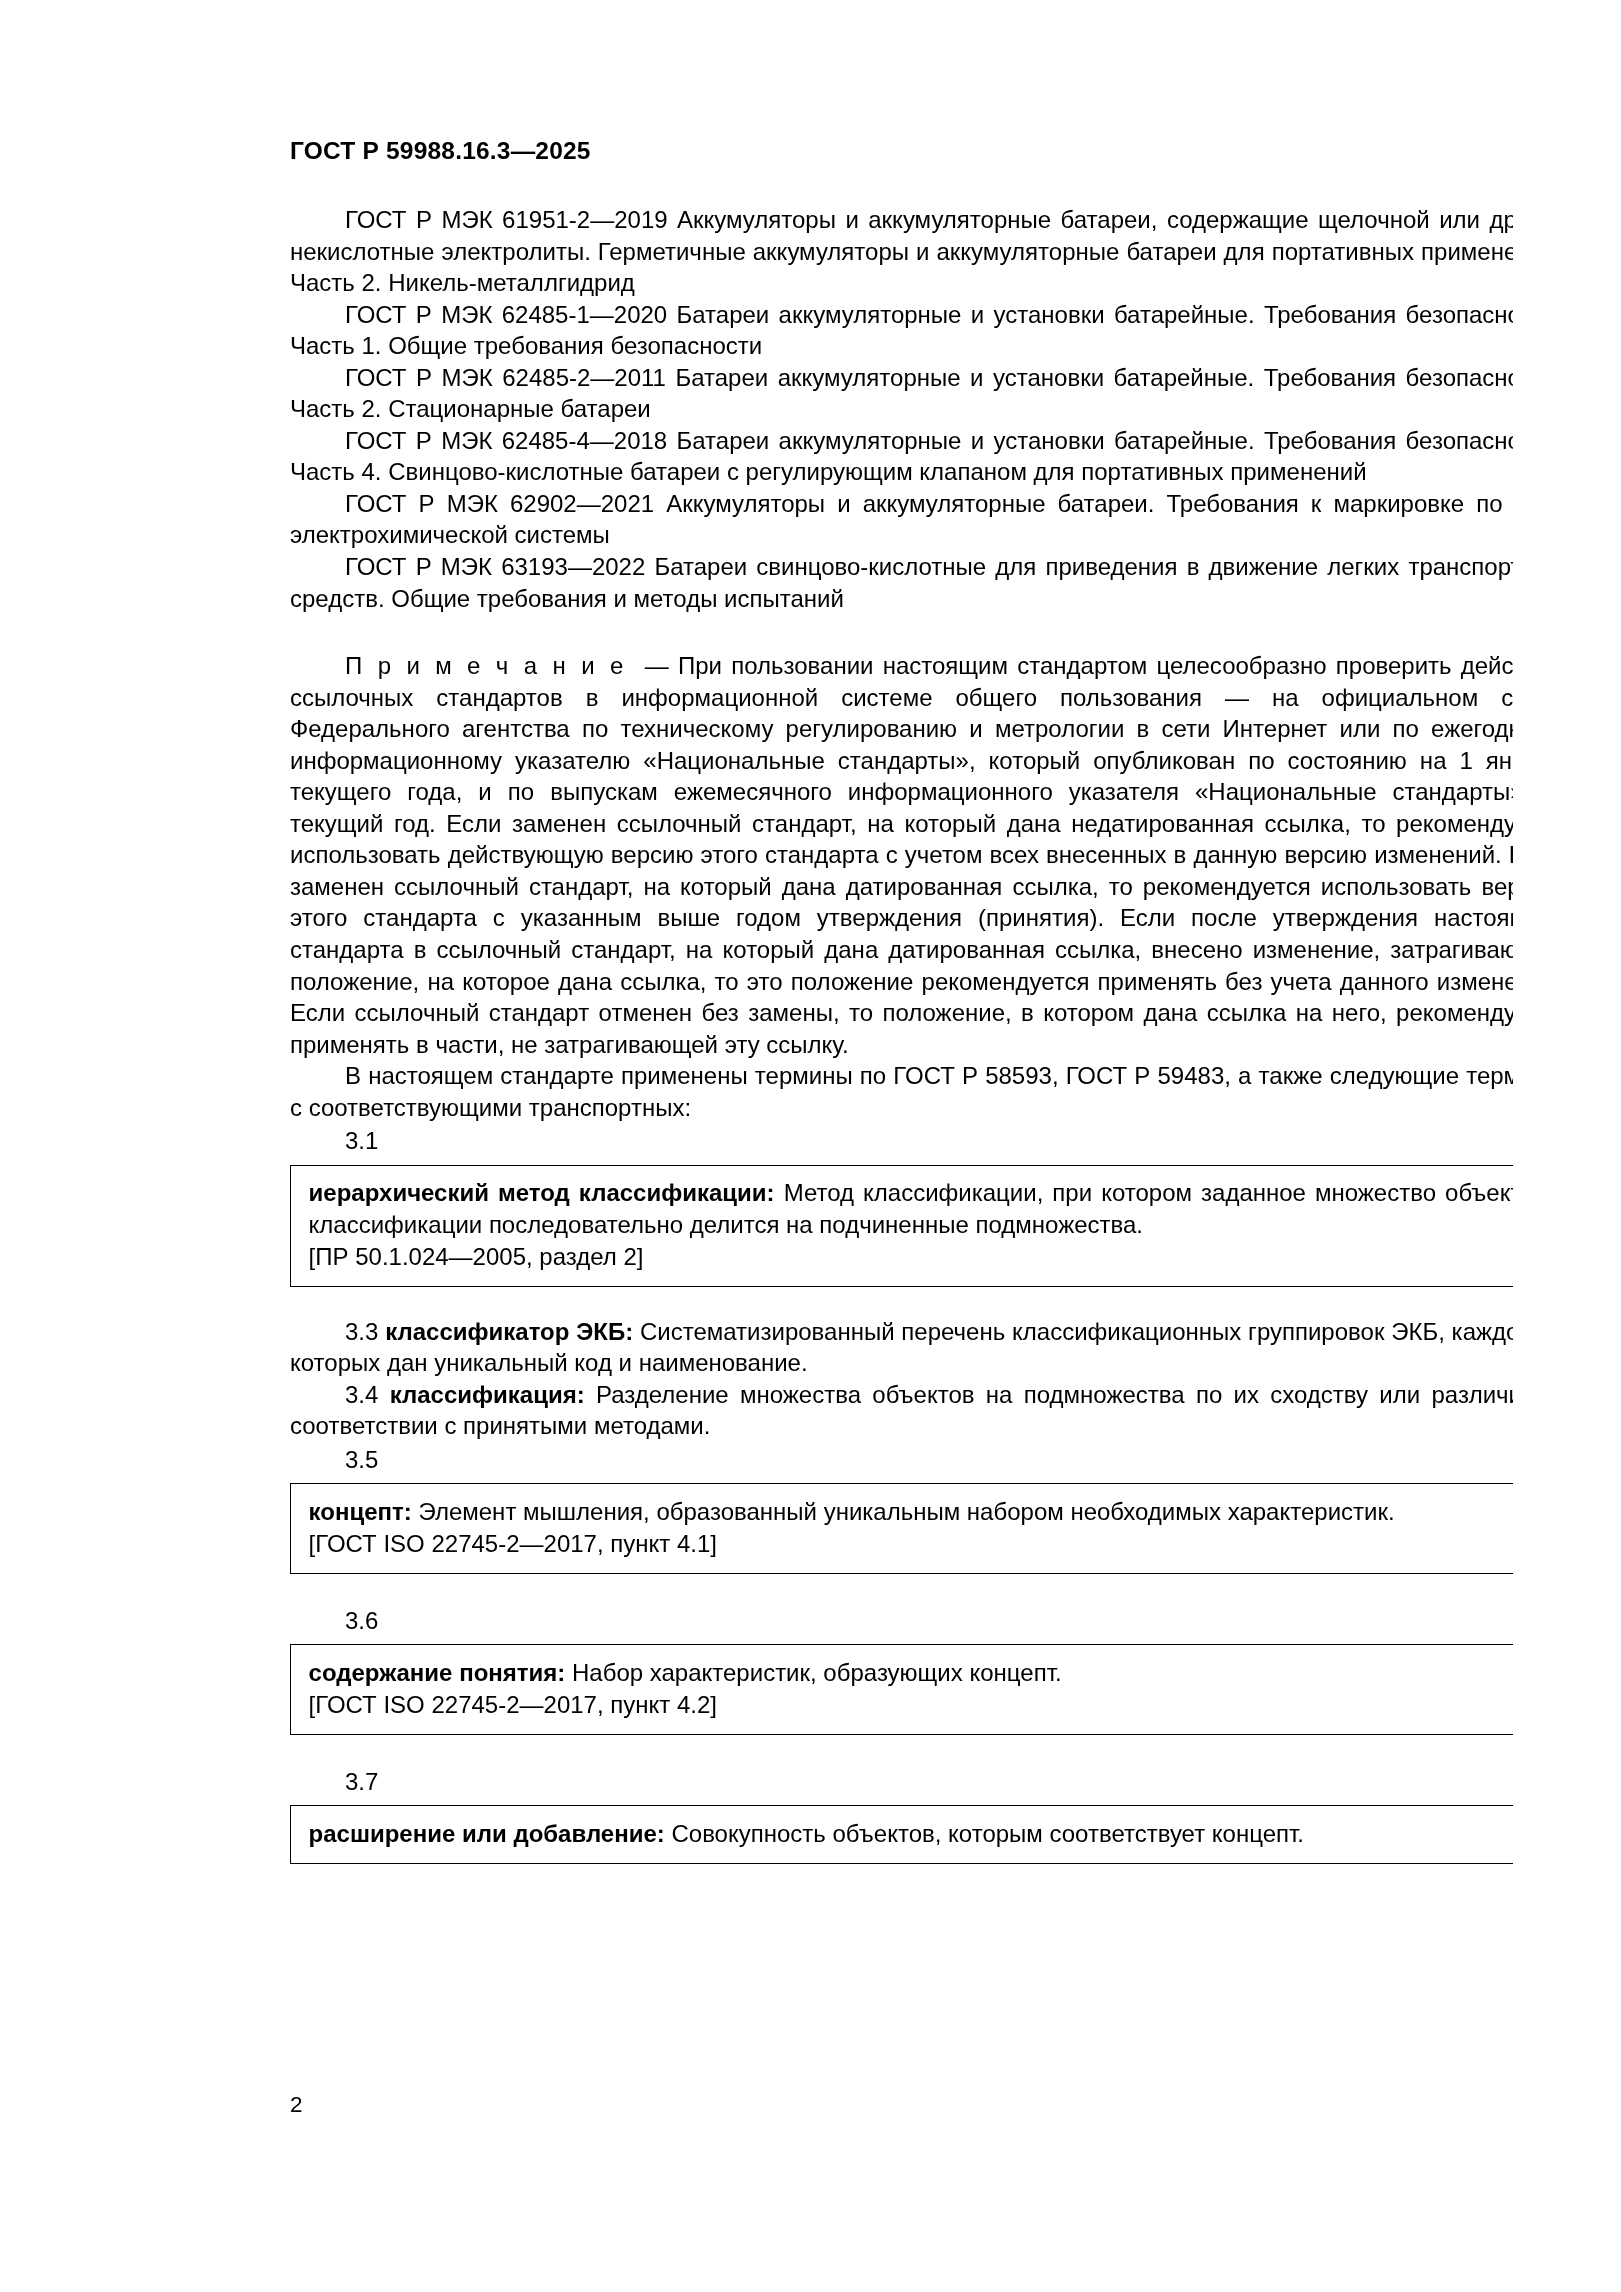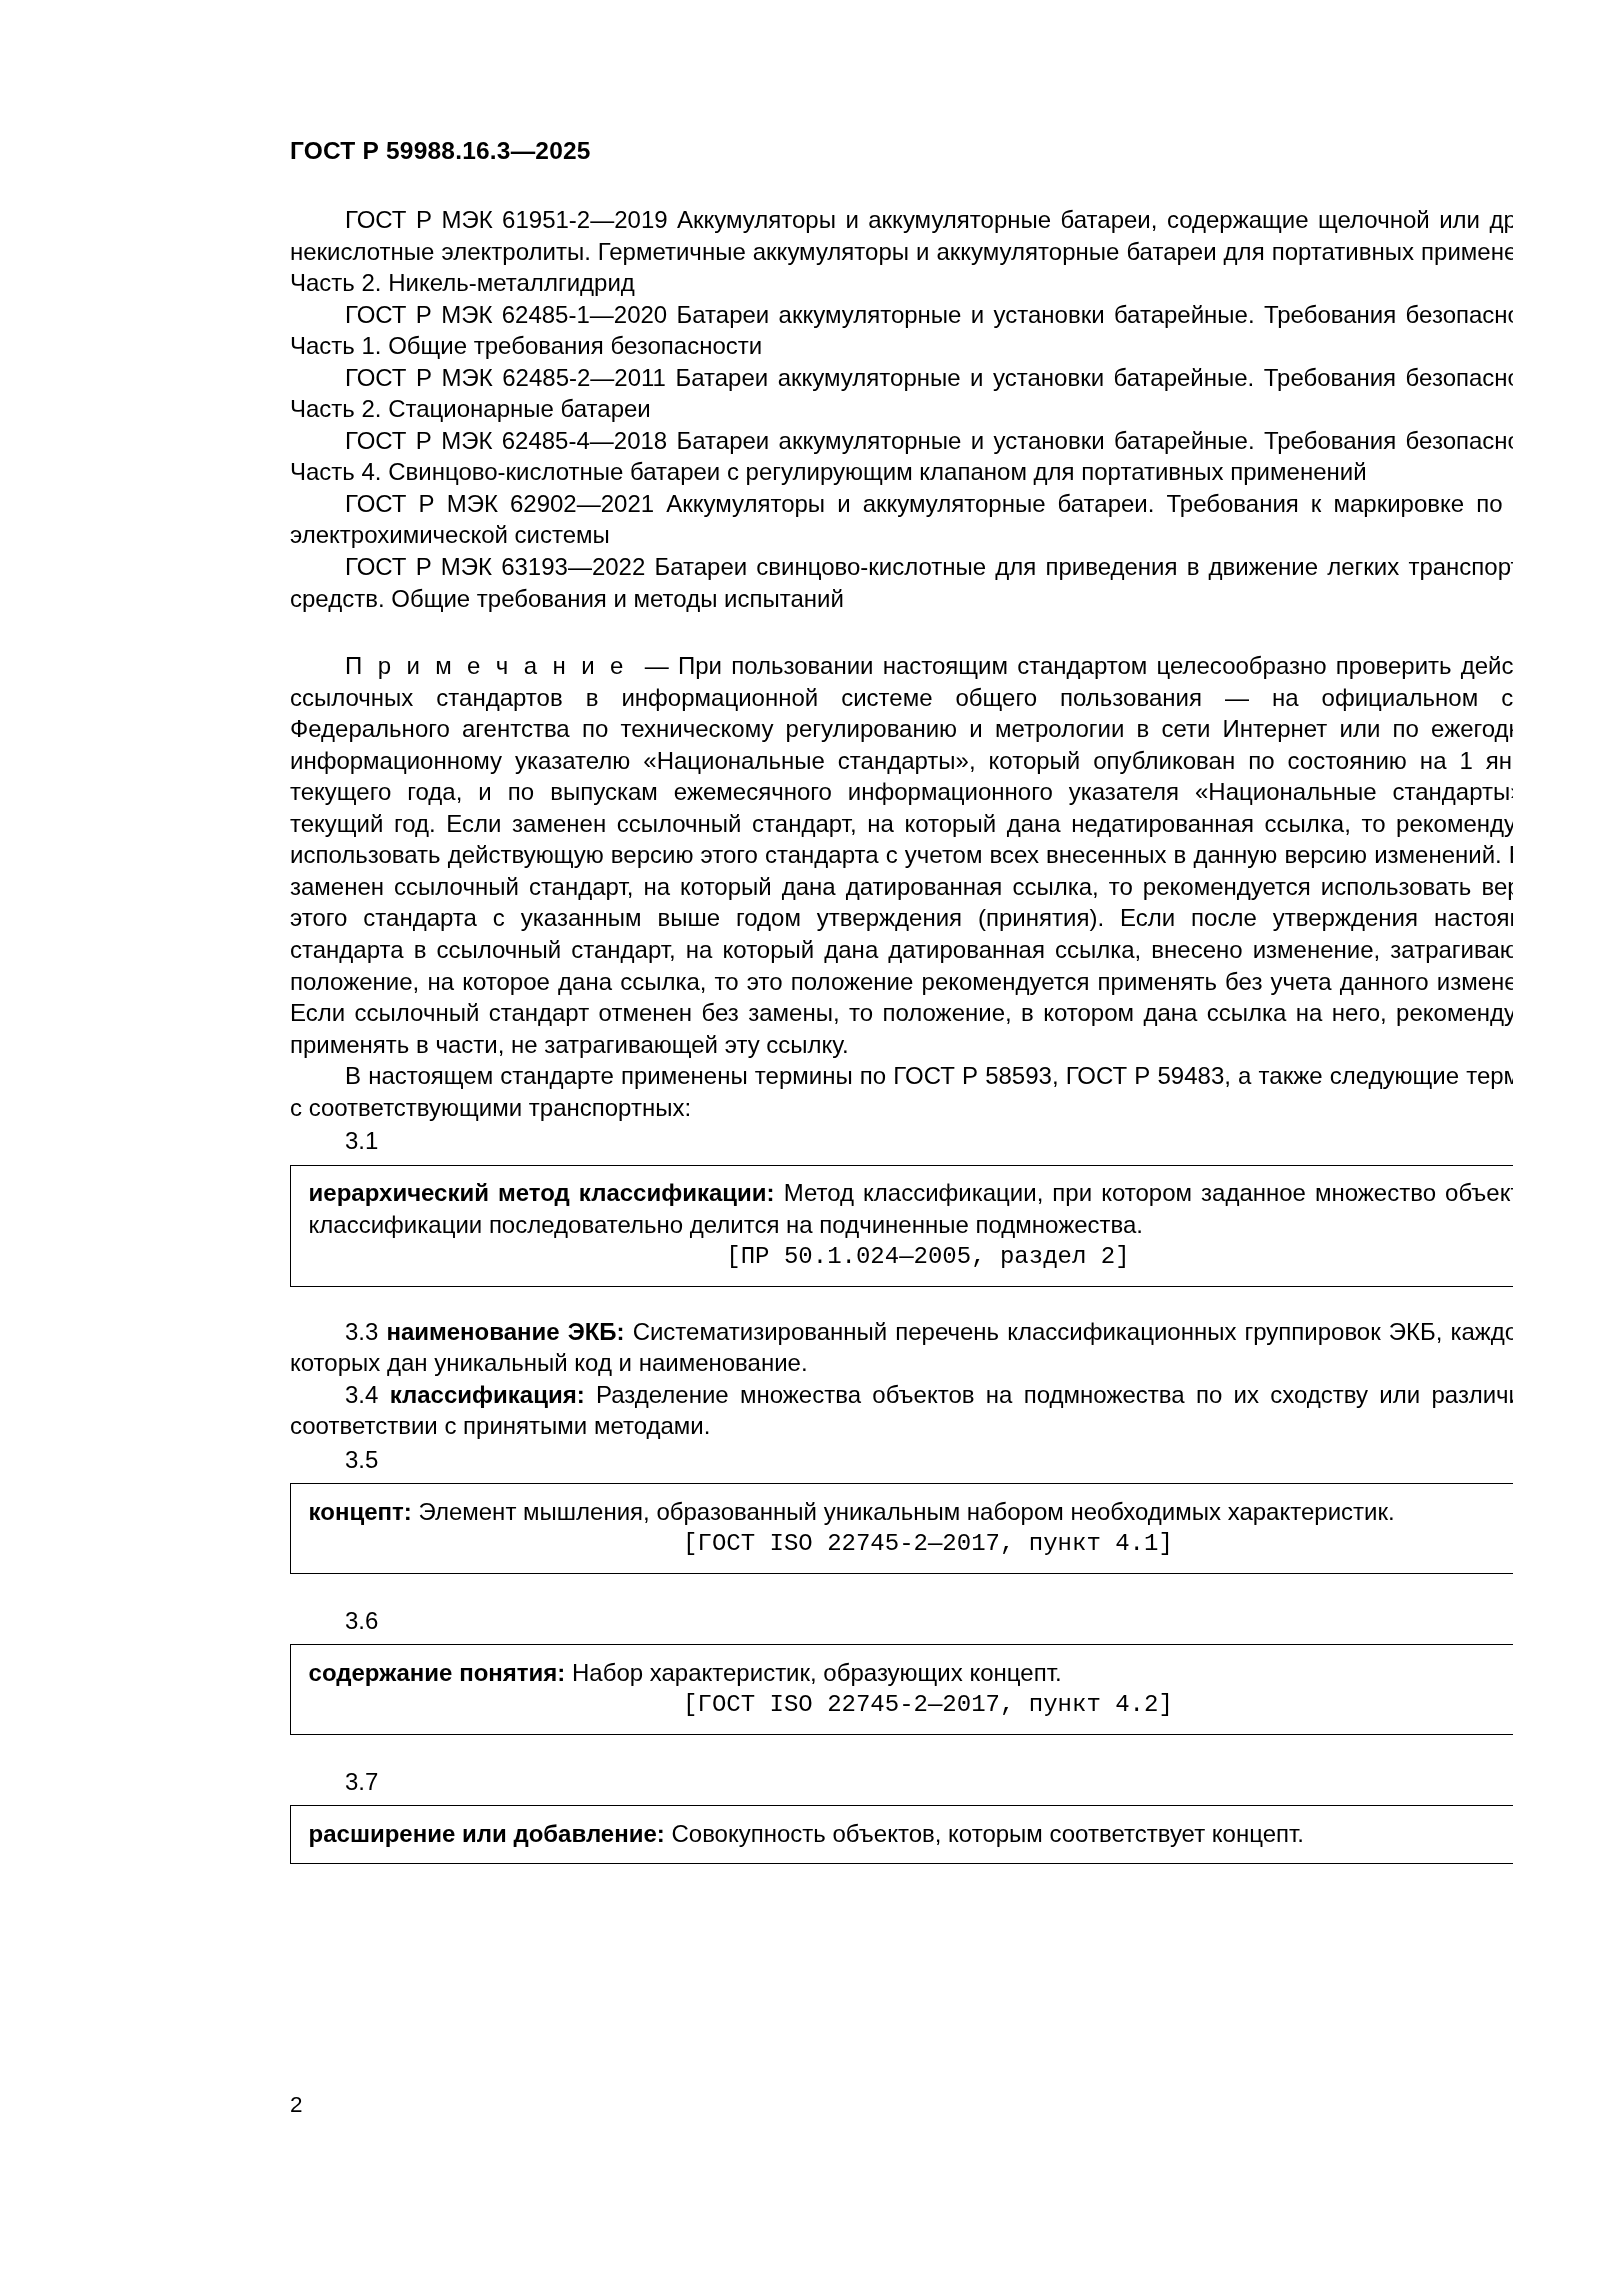--- a/index.html
+++ b/index.html
@@ -65,22 +65,21 @@
   .term-box {
     border: 1.5px solid #000;
     padding: 11.8px 15.7px 13.7px 17.6px;
     margin: 7.8px 0 0 0;
     box-sizing: border-box;
   }
   .term-box p {
     text-align: justify;
   }
   .term-box .src {
-    text-align: center;
-    font-family: Liberation Mono, monospace;
+    text-align: left;
   }
   b, .bold { font-weight: bold; }
   .gap-md { height: 29px; }
   .page-number {
     position: absolute;
     left: 182px;
     top: 2092px;
     font-size: 22.5px;
   }
 </style>
@@ -109,21 +108,21 @@
 
     <p class="term-num">3.1</p>
     <div class="term-box">
       <p><b>иерархический метод классификации:</b> <span>Метод классификации, при котором заданное множество объектов классификации последовательно делится на подчиненные подмножества.</span></p>
       <p class="src">[ПР 50.1.024—2005, раздел 2]</p>
     </div>
 
     <div class="gap-md"></div>
 
 
-    <p class="indent"><span>3.3</span> <b>наименование ЭКБ:</b> <span>Систематизированный перечень классификационных группировок ЭКБ, каждой из которых дан уникальный код и наименование.</span></p>
+    <p class="indent"><span>3.3</span> <b>классификатор ЭКБ:</b> <span>Систематизированный перечень классификационных группировок ЭКБ, каждой из которых дан уникальный код и наименование.</span></p>
 
     <p class="indent"><span>3.4</span> <b>классификация:</b> <span>Разделение множества объектов на подмножества по их сходству или различию в соответствии с принятыми методами.</span></p>
 
     <p class="term-num">3.5</p>
     <div class="term-box">
       <p><b>концепт:</b> <span>Элемент мышления, образованный уникальным набором необходимых характеристик.</span></p>
       <p class="src">[ГОСТ ISO 22745-2—2017, пункт 4.1]</p>
     </div>
 
     <div class="gap-md"></div>

